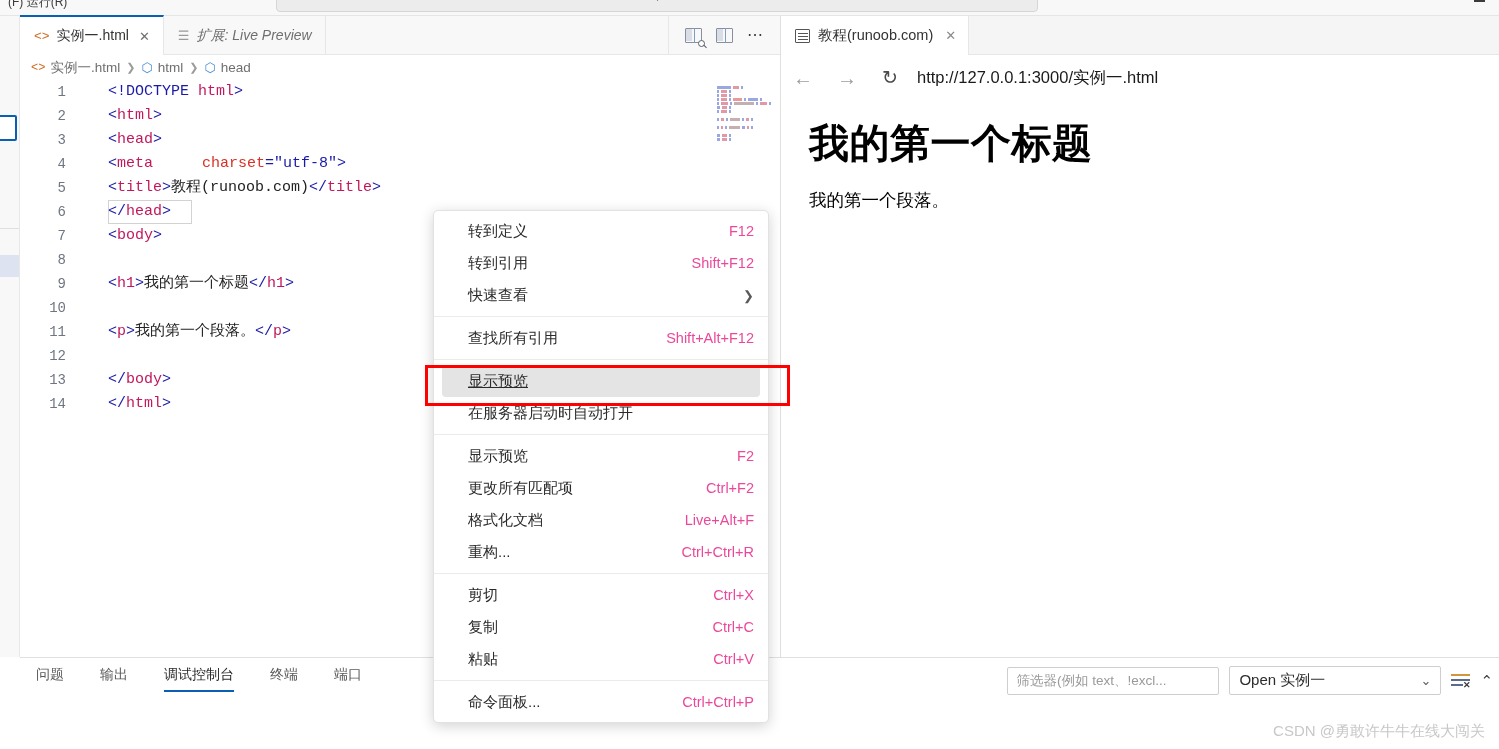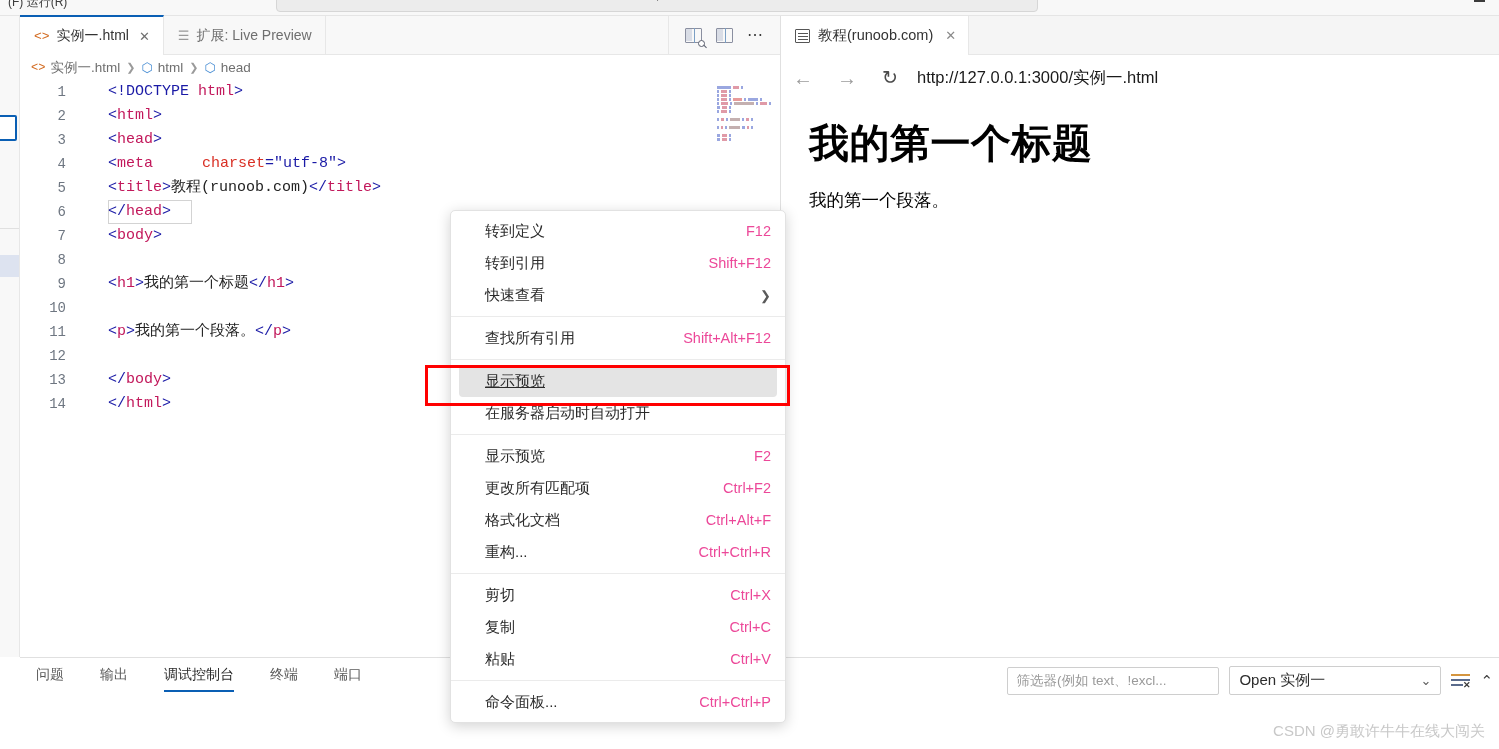--- a/index.html
+++ b/index.html
@@ -92,21 +92,21 @@
     margin-top: -1px;
     height: 40px;
   }
   .tab-icon-html {
     color: #d2691e; font-family: "Liberation Mono", monospace; font-size: 13px;
   }
   .tab-icon-ext {
     color: #9a9a9a; font-size: 13px; line-height: 1;
   }
   .tab-label { font-size: 14px; }
-  .tab.inactive .tab-label { }
+  .tab.inactive .tab-label { font-style: italic; }
   .tab-close {
     color: #6f6f6f; font-size: 13px; margin-left: 3px; line-height: 1;
   }
   .tabbar-spacer { flex: 1; border-right: 1px solid #e7e7e7; }
   .tabbar-actions {
     display: flex; align-items: center; gap: 14px; padding: 0 16px;
   }
   .split-icon { width: 17px; height: 15px; position: relative; }
   .split-icon .frame {
     position: absolute; inset: 0;
@@ -267,21 +267,21 @@
     background: #ffffff; padding: 20px 0 0 28px;
   }
   .br-h1 {
     font-size: 40px; font-weight: bold; color: #000000; line-height: 1.15;
     margin-bottom: 22px; letter-spacing: 0.5px;
   }
   .br-p { font-size: 17.5px; color: #000000; }
 
   
   .ctxmenu {
-    position: absolute; left: 450px; top: 210px; width: 336px;
+    position: absolute; left: 433px; top: 210px; width: 336px;
     background: #ffffff;
     border: 1px solid #e2e2e2;
     border-radius: 5px;
     box-shadow: 0 3px 14px rgba(0,0,0,0.18);
     padding: 4px 0;
     z-index: 40;
   }
   .ctx-item {
     height: 32px; display: flex; align-items: center;
     padding: 0 14px 0 34px; font-size: 15px; color: #2b2b2b;
@@ -482,21 +482,21 @@
       <div class="ctx-item">
         <span>显示预览</span>
         <span class="kbd">F2</span>
       </div>
       <div class="ctx-item">
         <span>更改所有匹配项</span>
         <span class="kbd">Ctrl+F2</span>
       </div>
       <div class="ctx-item">
         <span>格式化文档</span>
-        <span class="kbd">Ctrl+Alt+F</span>
+        <span class="kbd">Live+Alt+F</span>
       </div>
       <div class="ctx-item">
         <span>重构...</span>
         <span class="kbd">Ctrl+Ctrl+R</span>
       </div>
       <div class="ctx-sep"></div>
       <div class="ctx-item">
         <span>剪切</span>
         <span class="kbd">Ctrl+X</span>
       </div>

